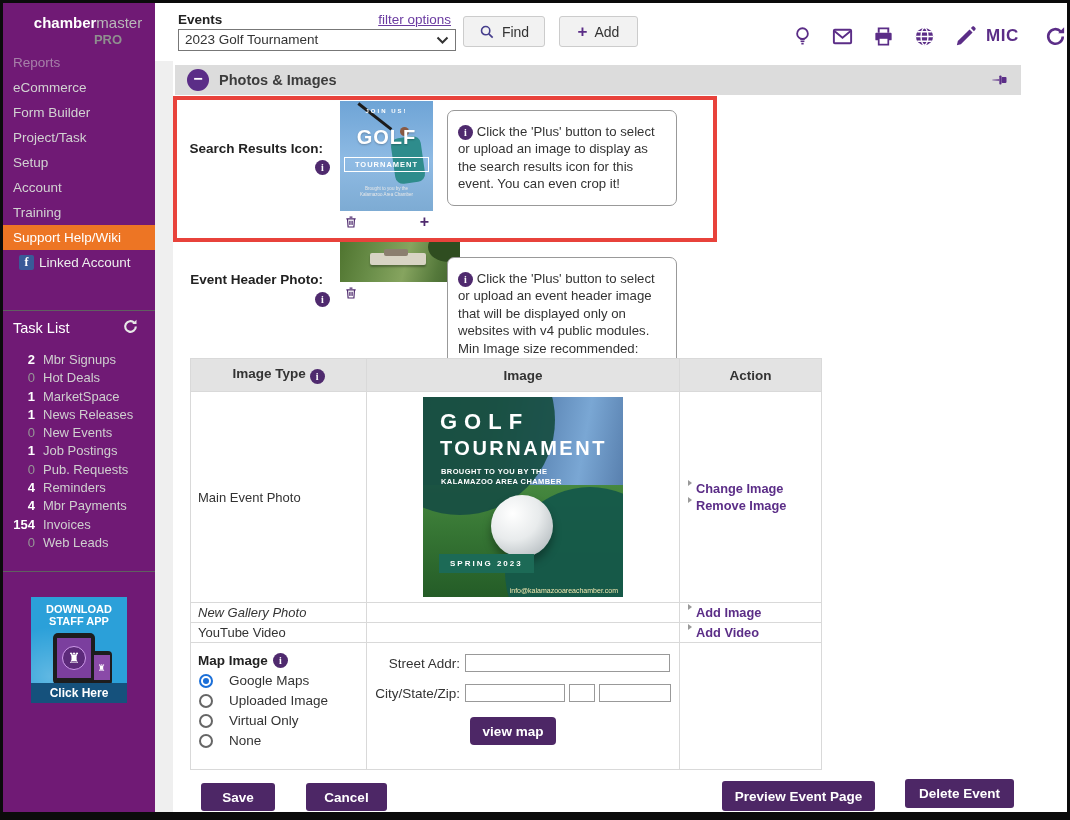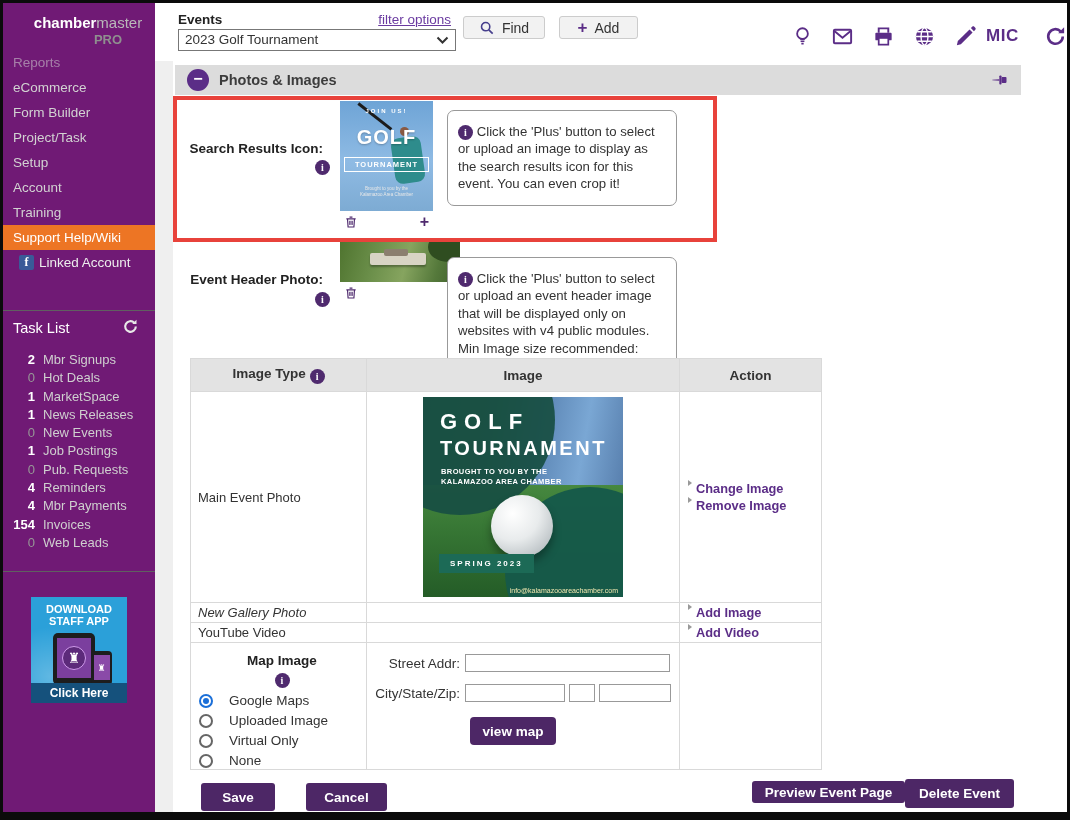--- a/index.html
+++ b/index.html
@@ -38,21 +38,21 @@
   .phone .scr { position:absolute; left:2.5px; top:4px; right:2.5px; bottom:5px; background:#8a4aa8; display:flex; align-items:center; justify-content:center; color:#fff; font-size:9px; }
   .staff .cta { position:absolute; left:0; right:0; bottom:0; height:20px; background:#15517c; color:#fff; font-weight:bold; font-size:12px; text-align:center; line-height:20px; }
 
   
   .topbar { position:absolute; left:152px; top:0; right:0; height:58px; background:#fff; z-index:2; }
   .tb-section { position:absolute; left:23px; top:9px; font-size:13.5px; font-weight:bold; color:#222; }
   .tb-select { position:absolute; left:23px; top:26px; width:278px; height:22px; border:1px solid #777; background:#fff;
                font-size:13.5px; color:#333; line-height:20px; padding-left:6px; cursor:pointer; }
   .tb-select svg { position:absolute; right:6px; top:6px; }
   .tb-filter { position:absolute; left:196px; top:9px; width:100px; text-align:right; font-size:13.5px; color:#6a3aa0; text-decoration:underline; cursor:pointer; }
-  .tb-btn { position:absolute; top:13px; height:23px; background:#f2f2f2; border:1px solid #ccc; border-radius:3px;
+  .tb-btn { position:absolute; top:13px; height:31px; background:#f2f2f2; border:1px solid #ccc; border-radius:3px;
             display:flex; align-items:center; justify-content:center; gap:7px; font-size:14px; color:#333; cursor:pointer; }
   .tb-find { left:308px; width:82px; }
   .tb-add { left:404px; width:79px; }
   .plus-glyph { color:#5b2d87; font-size:17px; font-weight:bold; line-height:1; }
   .tbico { position:absolute; top:22px; width:23px; height:23px; cursor:pointer; }
   .mic { position:absolute; left:831px; top:23px; font-size:17px; font-weight:bold; color:#5b2d87; letter-spacing:.5px; cursor:pointer; }
 
   
   .content { position:absolute; left:152px; top:58px; right:0; bottom:0; background:#efefef; }
   .whitebg { position:absolute; left:18px; top:0; right:0; bottom:0; background:#fff; }
@@ -118,37 +118,37 @@
   .mainphoto .t2 { position:absolute; left:17px; top:40px; color:#fff; font-size:20px; font-weight:bold; letter-spacing:2.5px; }
   .mainphoto .s1 { position:absolute; left:18px; top:70px; color:#fff; font-size:7.5px; font-weight:bold; letter-spacing:.4px; }
   .mainphoto .s2 { position:absolute; left:18px; top:80px; color:#fff; font-size:7.5px; font-weight:bold; letter-spacing:.4px; }
   .ball { position:absolute; left:68px; top:98px; width:62px; height:62px; border-radius:50%;
           background:radial-gradient(circle at 35% 30%, #ffffff 0%, #e8ebec 45%, #c2c8cb 75%, #979da1 100%); box-shadow:0 6px 8px rgba(0,0,0,.35); }
   .badge { position:absolute; left:16px; bottom:24px; background:#1c6a56; color:#fff; font-size:8px; font-weight:bold; letter-spacing:2px; padding:5px 11px; }
   .mp-email { position:absolute; right:5px; bottom:3px; color:#f2e9b0; font-size:7px; }
 
   
   td.mapcell { vertical-align:top; position:relative; height:127px; }
-  .maplabel { display:flex; align-items:center; gap:5px; padding:10px 0 0 7px; font-size:13.5px; font-weight:bold; color:#222;flex-direction:column; }
+  .maplabel { display:flex; align-items:center; gap:5px; padding:10px 0 0 7px; font-size:13.5px; font-weight:bold; color:#222; }
   .radiorow { display:flex; align-items:center; gap:16px; padding:5px 0 0 8px; font-size:13.5px; color:#333; cursor:pointer; }
   .radio { width:14px; height:14px; border-radius:50%; border:2px solid #666; background:#fff; flex:0 0 auto; }
   .radio.sel { border-color:#1b6fd8; position:relative; }
   .radio.sel::after { content:""; position:absolute; left:2px; top:2px; width:6px; height:6px; border-radius:50%; background:#1b6fd8; }
   .formcell { position:relative; }
   .flabel { position:absolute; text-align:right; font-size:13.5px; color:#333; }
   .fin { position:absolute; height:18px; border:1px solid #999; background:#fff; font-size:12px; padding:0 3px; font-family:"Liberation Sans",sans-serif; }
   .viewmap { position:absolute; left:103px; top:74px; width:86px; height:28px; background:#4d2766; color:#fff; border:none;
              border-radius:4px; font-size:13.5px; font-weight:bold; cursor:pointer; font-family:"Liberation Sans",sans-serif; }
 
   
   .pbtn { position:absolute; background:#4d2766; color:#fff; border:none; border-radius:3px; font-size:13.5px; font-weight:bold;
           cursor:pointer; font-family:"Liberation Sans",sans-serif; }
   .b-save { left:46px; top:722px; width:74px; height:28px; }
   .b-cancel { left:151px; top:722px; width:81px; height:28px; }
-  .b-preview { left:597px; top:720px; width:153px; height:22px; }
+  .b-preview { left:567px; top:720px; width:153px; height:30px; }
   .b-delete { left:750px; top:718px; width:109px; height:29px; }
 </style>
 </head>
 <body>
 
 <div class="screen">
 
   <div class="sidebar">
     <div class="logo1"><b>chamber</b><span>master</span></div>
     <div class="logo2">PRO</div>

